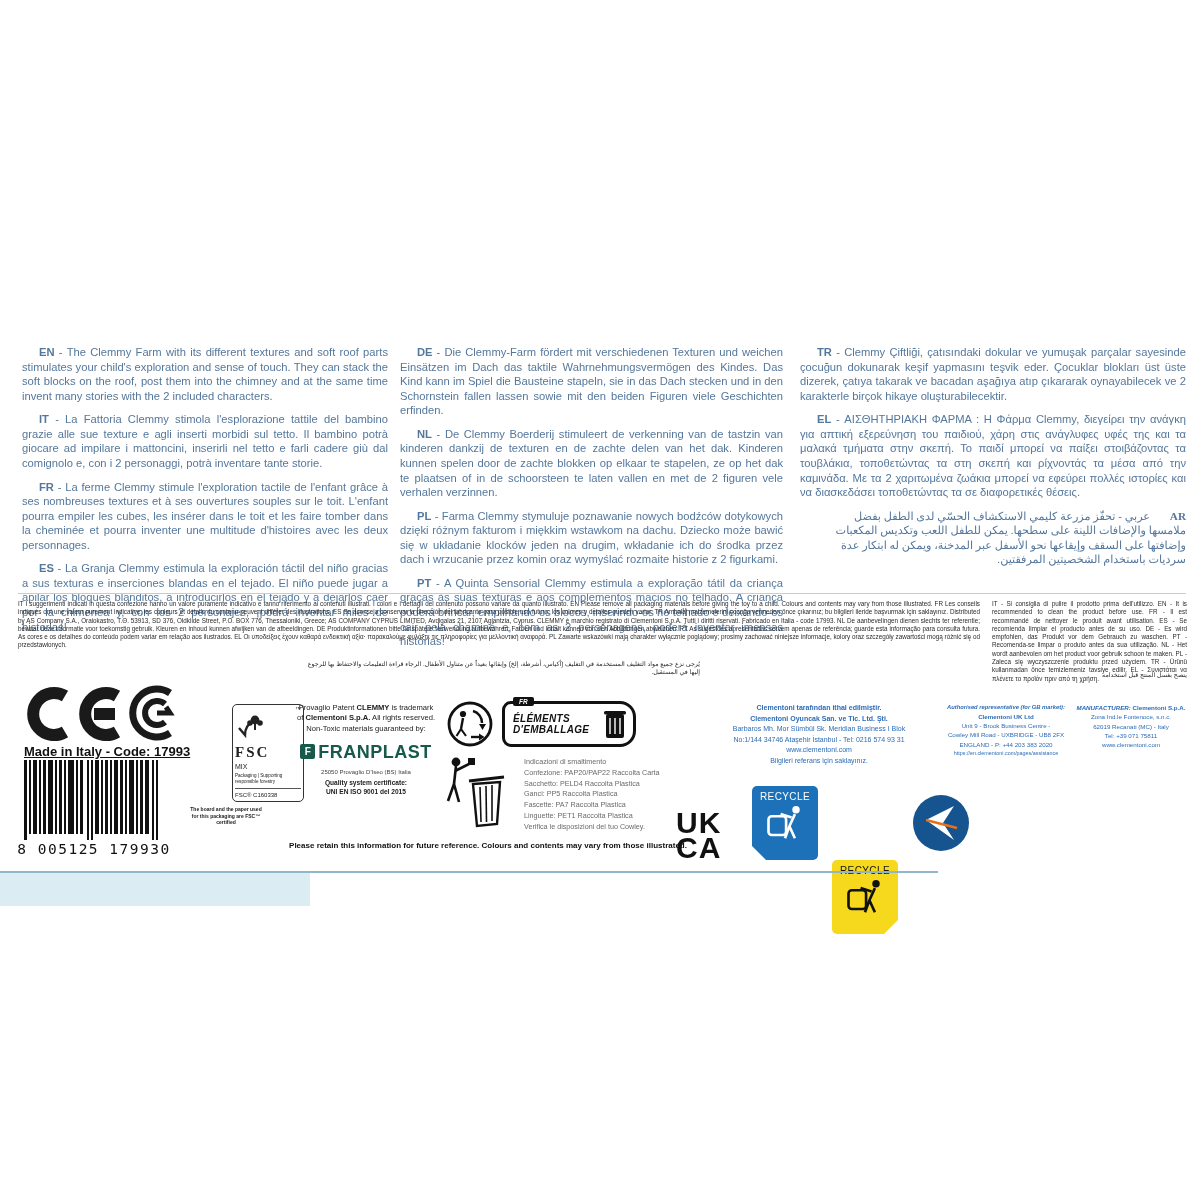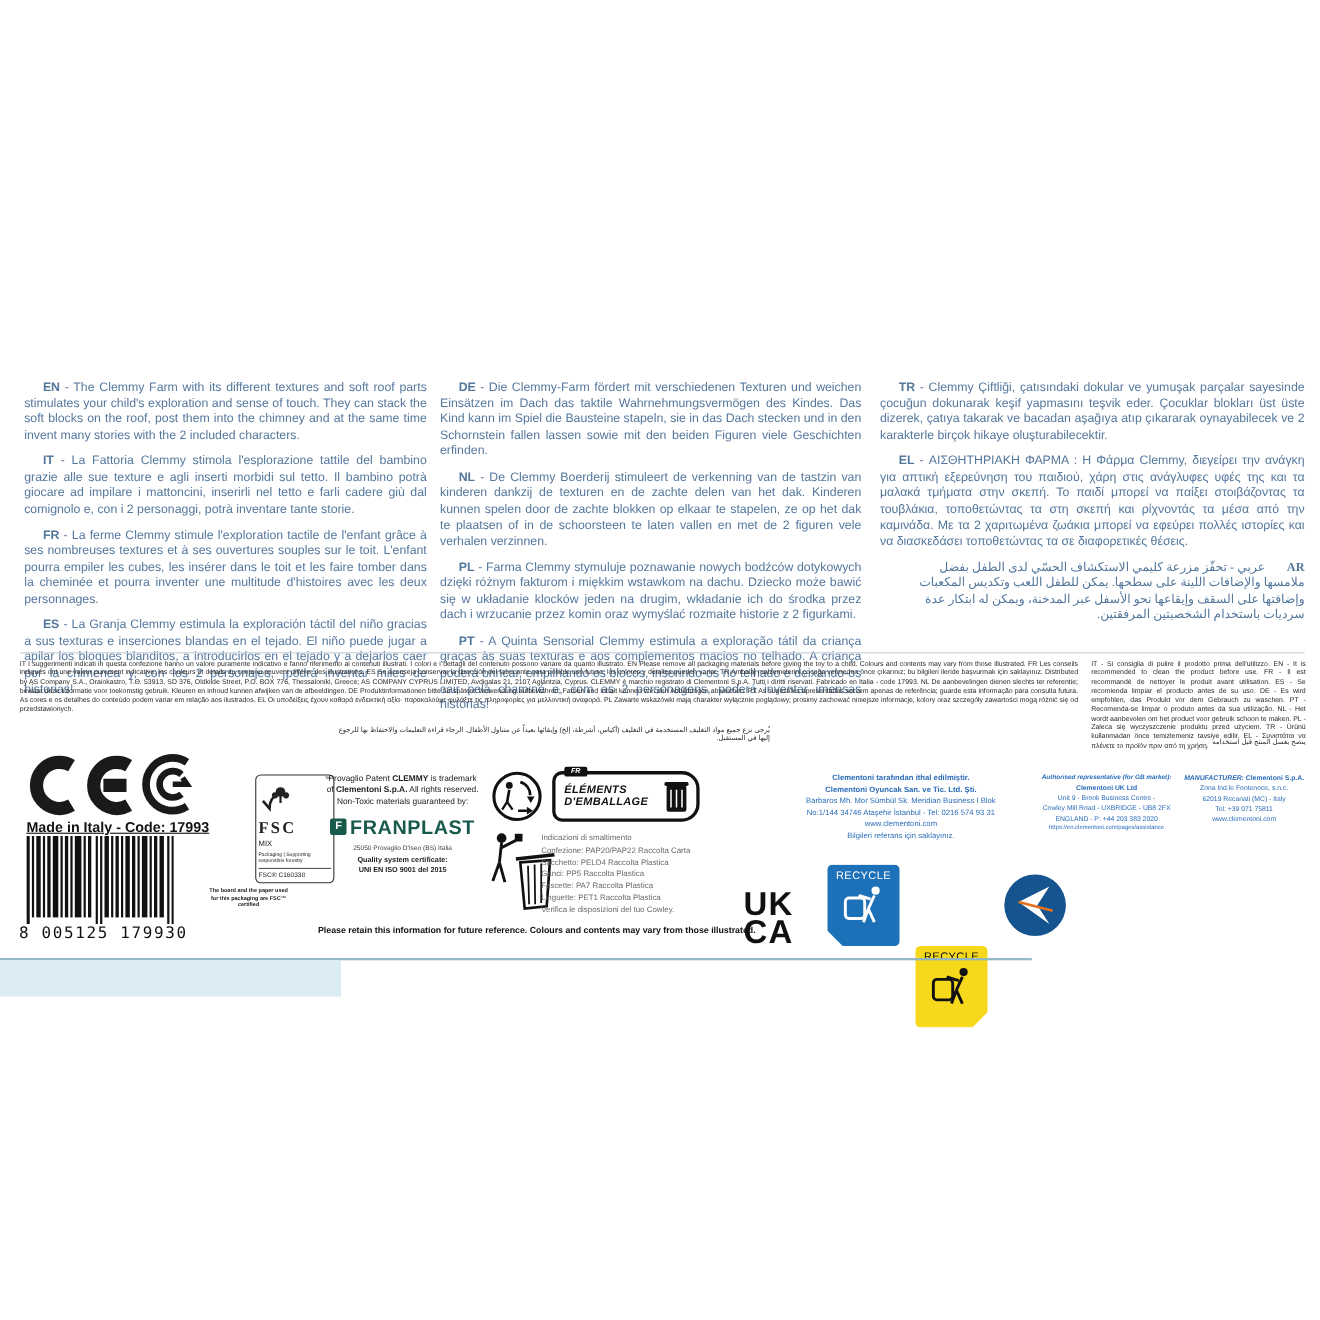--- a/index.html
+++ b/index.html
@@ -201,21 +201,21 @@
     <path d="M13 15 L27 8" stroke="#111" stroke-width="2.6" fill="none"></path>
     <rect x="26" y="2" width="7" height="7" fill="#111"></rect>
     <path d="M12 28 L6 45 M12 28 L17 46" stroke="#111" stroke-width="2.6" fill="none"></path>
     <path d="M27 25 L62 21" stroke="#111" stroke-width="3.2" fill="none"></path>
     <path d="M31 28 L58 26 L55 68 L35 70 Z" fill="none" stroke="#111" stroke-width="2.4"></path>
     <line x1="38" y1="31" x2="39" y2="66" stroke="#111" stroke-width="1.6"></line>
     <line x1="44" y1="30" x2="44.5" y2="66" stroke="#111" stroke-width="1.6"></line>
     <line x1="50" y1="29" x2="50" y2="65" stroke="#111" stroke-width="1.6"></line>
   </svg>
 
-  <div class="abs disposal" style="left:492px;top:757px;width:185px;">
+  <div class="abs disposal" style="left:524px;top:757px;width:185px;">
     <div>Indicazioni di smaltimento</div>
     <div>Confezione: PAP20/PAP22 Raccolta Carta</div>
     <div>Sacchetto: PELD4 Raccolta Plastica</div>
     <div>Ganci: PP5 Raccolta Plastica</div>
     <div>Fascette: PA7 Raccolta Plastica</div>
     <div>Linguette: PET1 Raccolta Plastica</div>
     <div>Verifica le disposizioni del tuo Cowley.</div>
   </div>
 
   <div class="abs retain" style="left:286px;top:841px;width:404px;">Please retain this information for future reference. Colours and contents may vary from those illustrated.</div>

